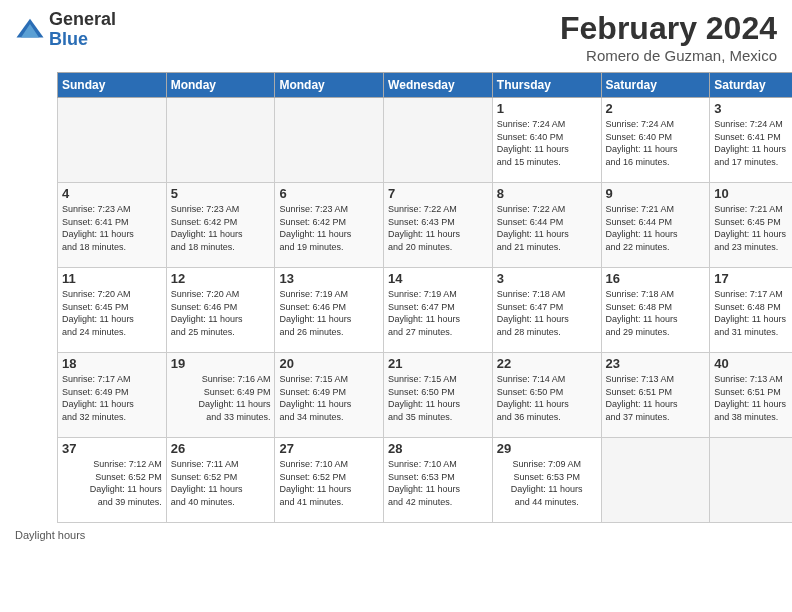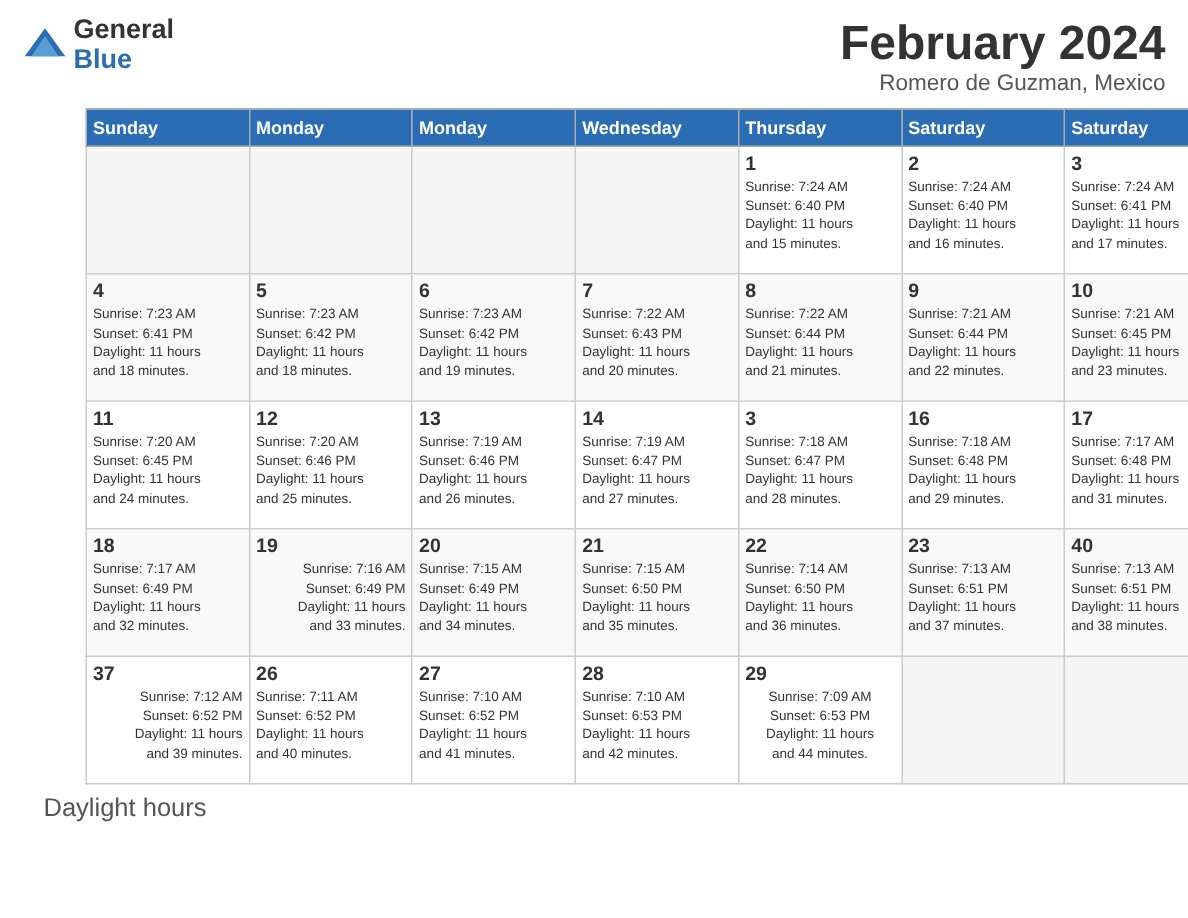--- a/index.html
+++ b/index.html
@@ -86,23 +86,22 @@
     .day-info {
       font-size: 9px;
       line-height: 1.4;
       color: #333;
     }
     .empty {
       background: #f5f5f5 !important;
     }
     .footer {
       margin-top: 6px;
-      font-size: 17px;
+      font-size: 11px;
       color: #555;
-      margin-left: 14px;
     }
   </style>
 </head>
 <body>
 
 <div class="page">
   <div class="header">
     <div class="logo">
       <svg class="logo-icon" viewBox="0 0 40 40">
         <polygon points="20,5 38,30 2,30" fill="#2a6db5"></polygon>

